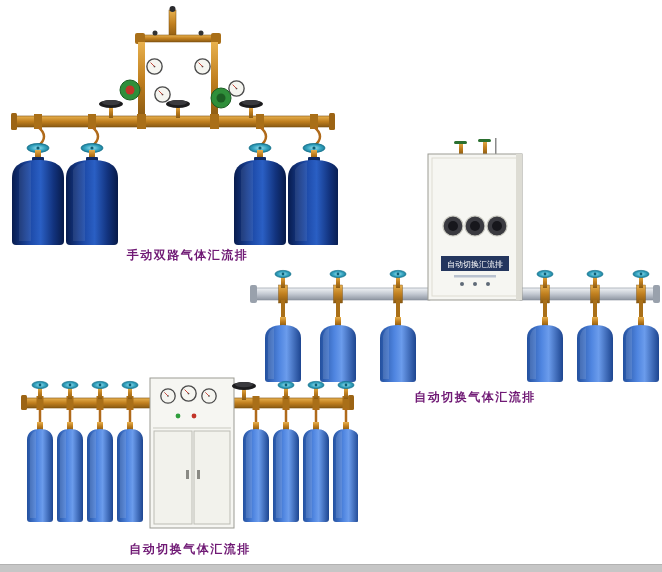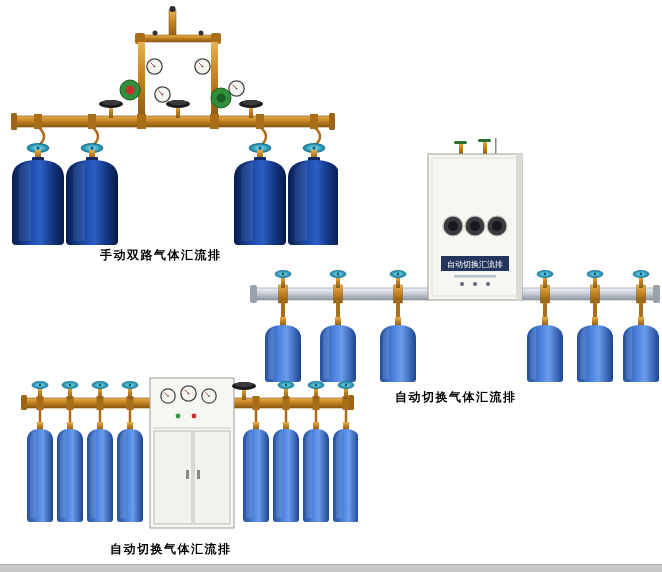--- a/index.html
+++ b/index.html
@@ -2,23 +2,23 @@
 <html><head>
 <meta charset="utf-8">
 <style>
   html,body { margin:0; padding:0; background:#ffffff; }
   .stage {
     position:relative; width:662px; height:572px; overflow:hidden;
     background:#ffffff; font-family:"Liberation Sans", sans-serif;
   }
   .prod { position:absolute; }
   .caption {
-    position:absolute; text-align:left; white-space:nowrap;
+    position:absolute; text-align:center; white-space:nowrap;
     font:bold 12px "Liberation Sans", sans-serif;
-    color:#000000; letter-spacing:1.5px;
+    color:#701a75; letter-spacing:1.5px;
   }
   .footer-bar {
     position:absolute; left:0; right:0; bottom:0; height:7px;
     background:#c6c6c6; border-top:1px solid #b2b2b2;
   }
   .defs-holder { position:absolute; width:0; height:0; overflow:hidden; }
 </style>
 </head>
 <body>
 

